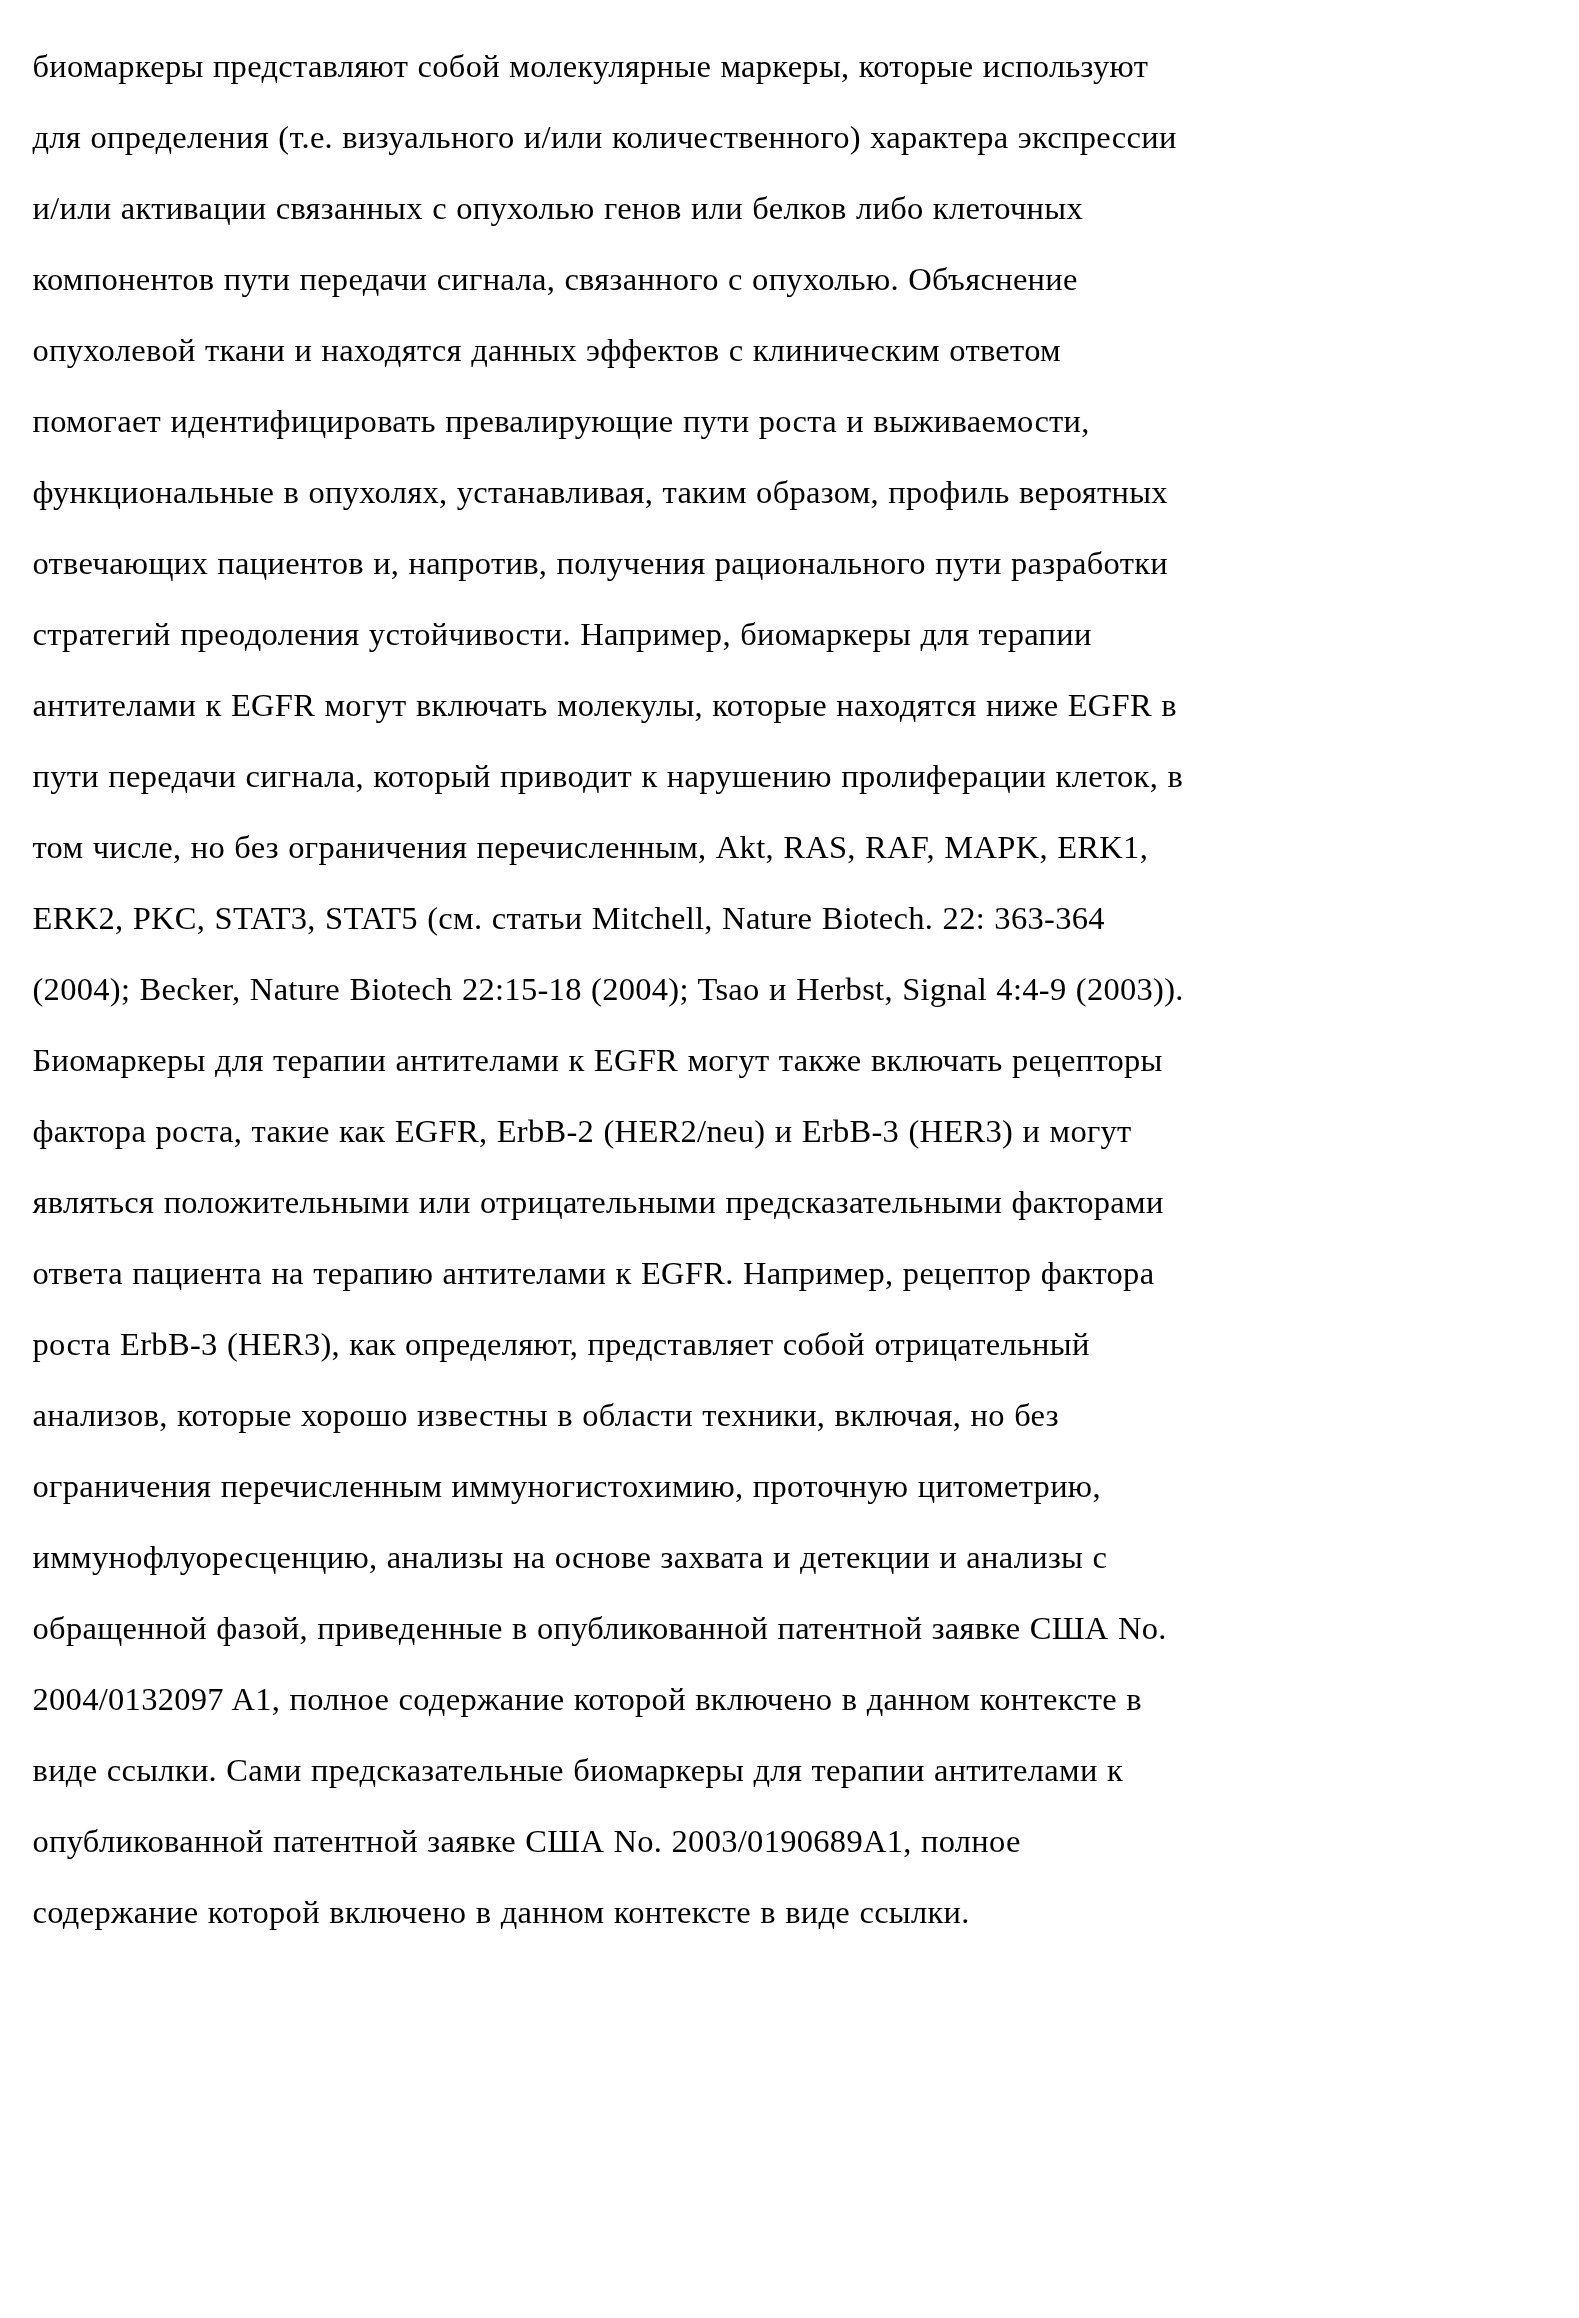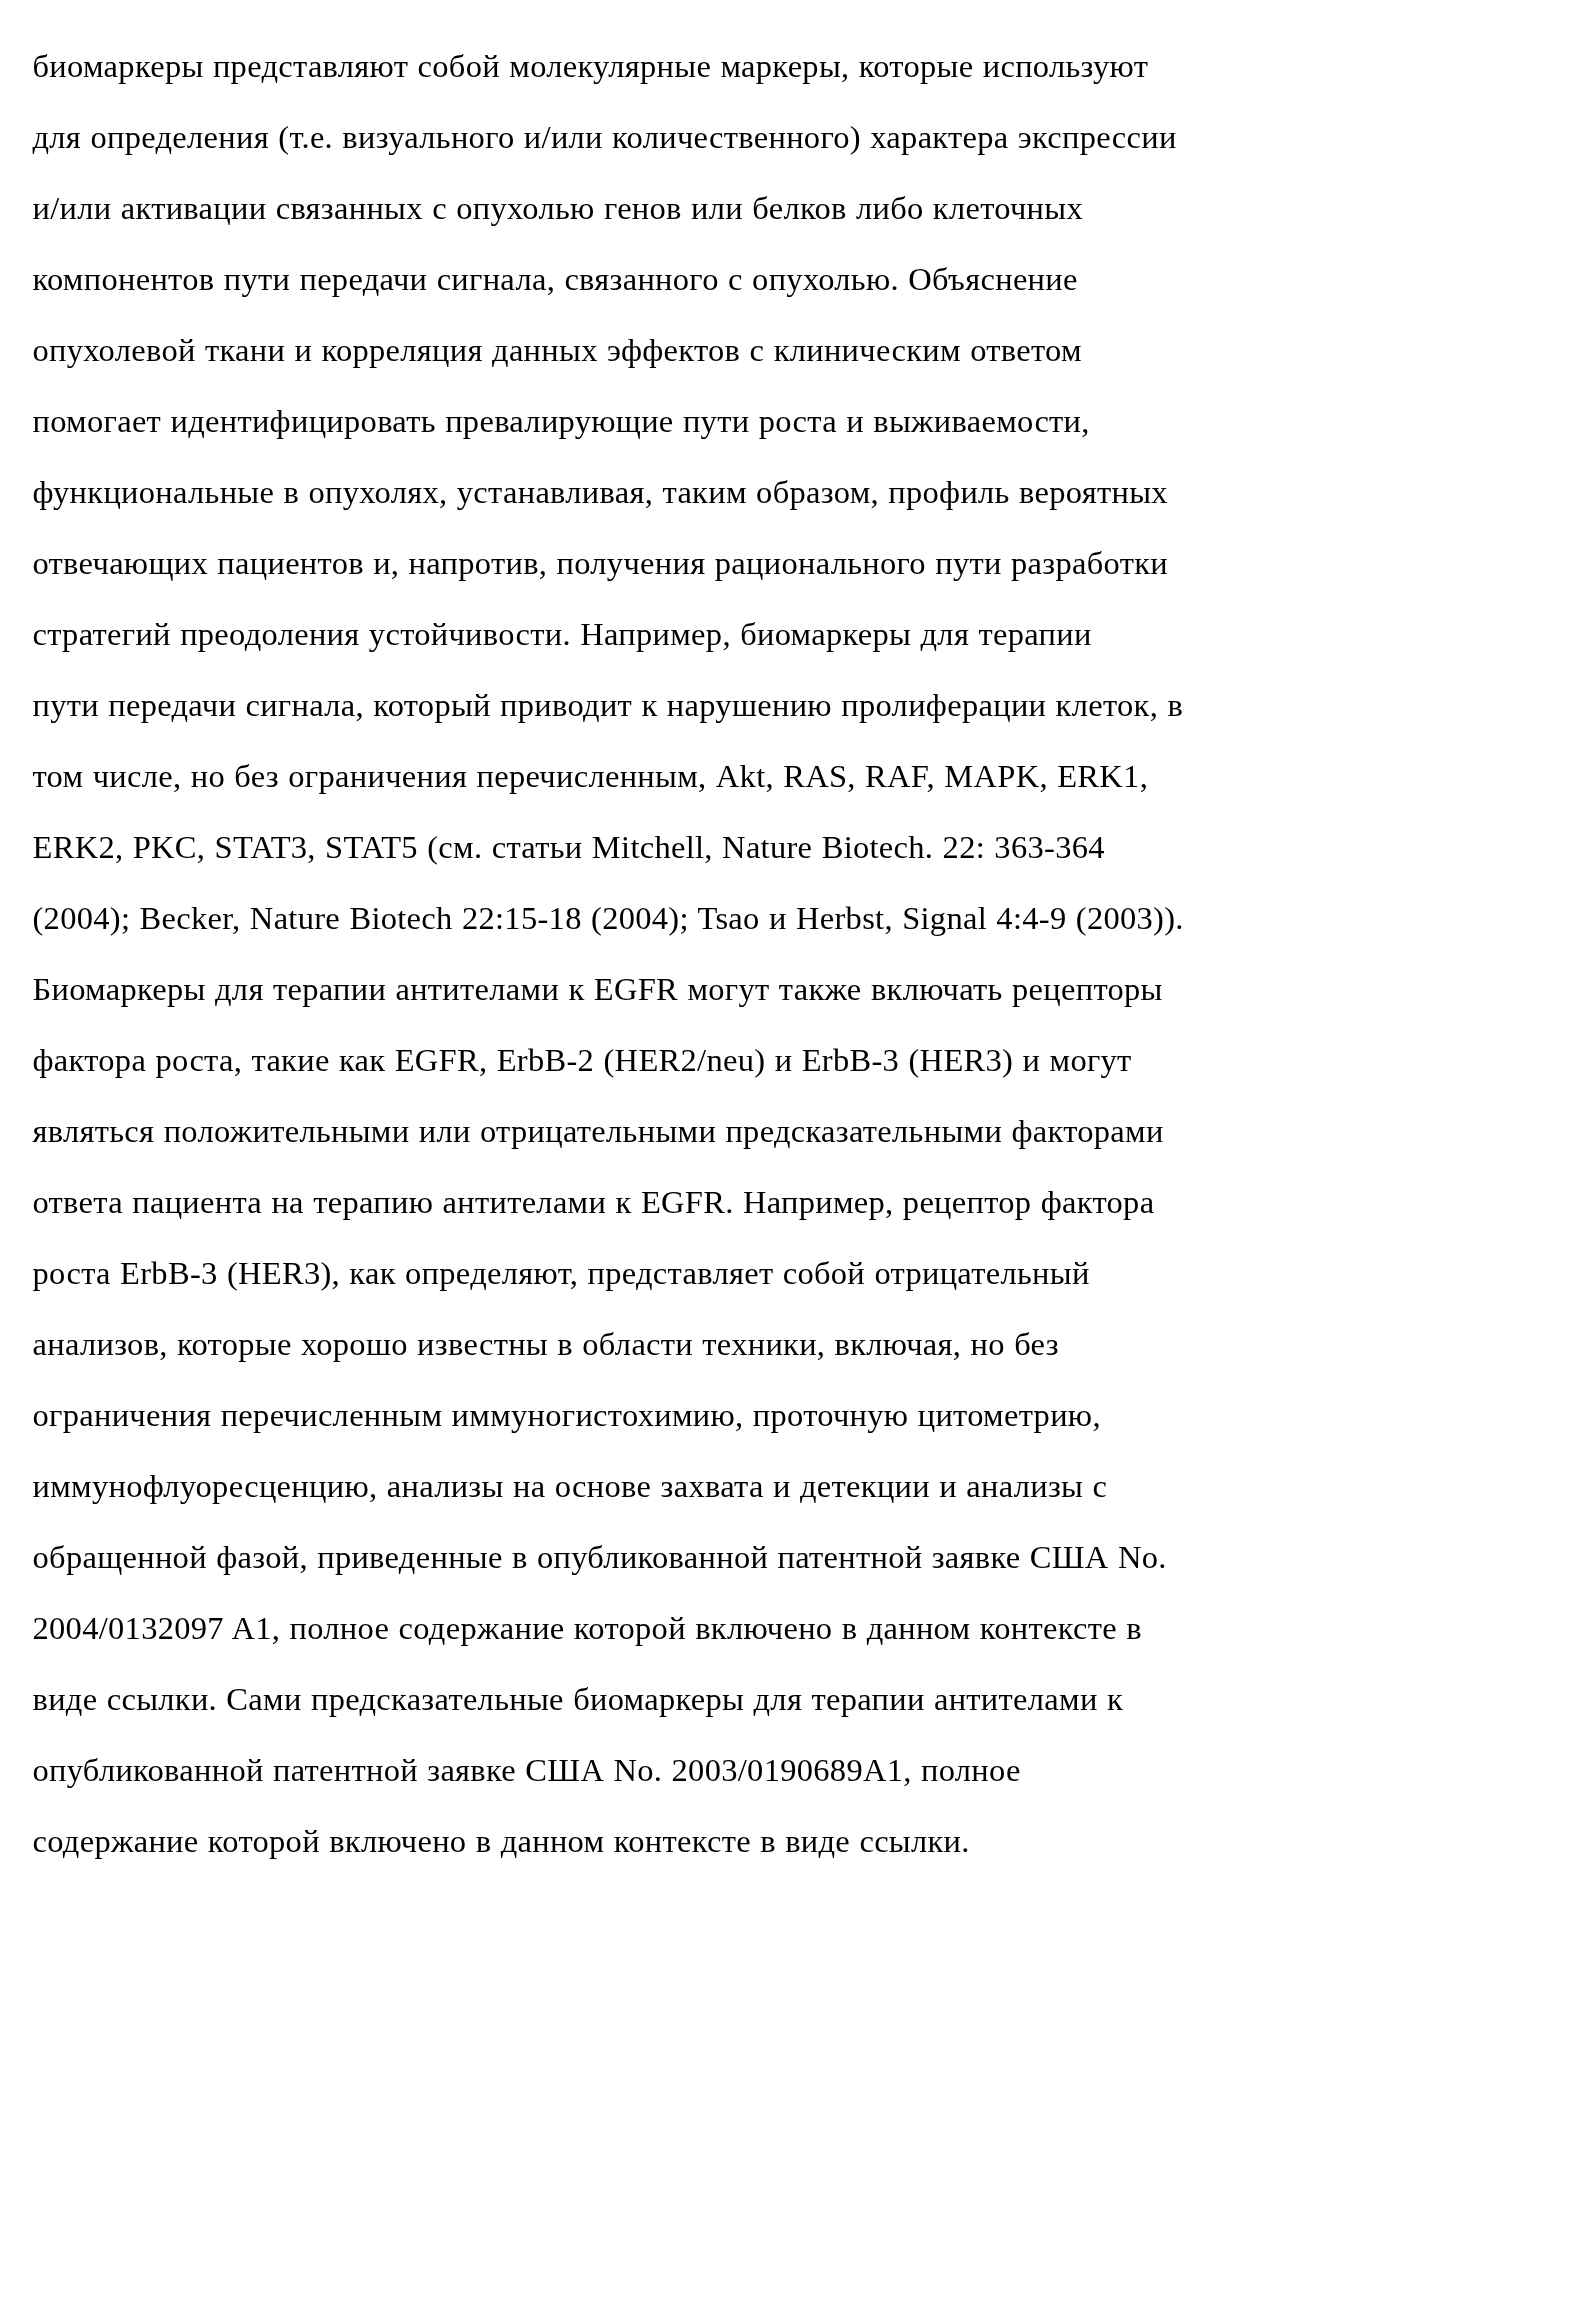--- a/index.html
+++ b/index.html
@@ -47,25 +47,26 @@
 <body>
 
 <div class="page">
   <div class="text-block">
 
     <div class="paragraph">
       <span class="line">биомаркеры представляют собой молекулярные маркеры, которые используют</span>
       <span class="line">для определения (т.е. визуального и/или количественного) характера экспрессии</span>
       <span class="line">и/или активации связанных с опухолью генов или белков либо клеточных</span>
       <span class="line">компонентов пути передачи сигнала, связанного с опухолью. Объяснение</span>
-      <span class="line">опухолевой ткани и корреляция данных эффектов с клиническим ответом</span>
+      <span class="line">опухолевой ткани и находятся данных эффектов с клиническим ответом</span>
       <span class="line">помогает идентифицировать превалирующие пути роста и выживаемости,</span>
       <span class="line">функциональные в опухолях, устанавливая, таким образом, профиль вероятных</span>
       <span class="line">отвечающих пациентов и, напротив, получения рационального пути разработки</span>
       <span class="line">стратегий преодоления устойчивости. Например, биомаркеры для терапии</span>
+      <span class="line">антителами к EGFR могут включать молекулы, которые находятся ниже EGFR в</span>
       <span class="line">пути передачи сигнала, который приводит к нарушению пролиферации клеток, в</span>
       <span class="line">том числе, но без ограничения перечисленным, Akt, RAS, RAF, MAPK, ERK1,</span>
       <span class="line">ERK2, PKC, STAT3, STAT5 (см. статьи Mitchell, Nature Biotech. 22: 363-364</span>
       <span class="line">(2004); Becker, Nature Biotech 22:15-18 (2004); Tsao и Herbst, Signal 4:4-9 (2003)).</span>
       <span class="line">Биомаркеры для терапии антителами к EGFR могут также включать рецепторы</span>
       <span class="line">фактора роста, такие как EGFR, ErbB-2 (HER2/neu) и ErbB-3 (HER3) и могут</span>
       <span class="line">являться положительными или отрицательными предсказательными факторами</span>
       <span class="line">ответа пациента на терапию антителами к EGFR. Например, рецептор фактора</span>
       <span class="line">роста ErbB-3 (HER3), как определяют, представляет собой отрицательный</span>
     </div>

